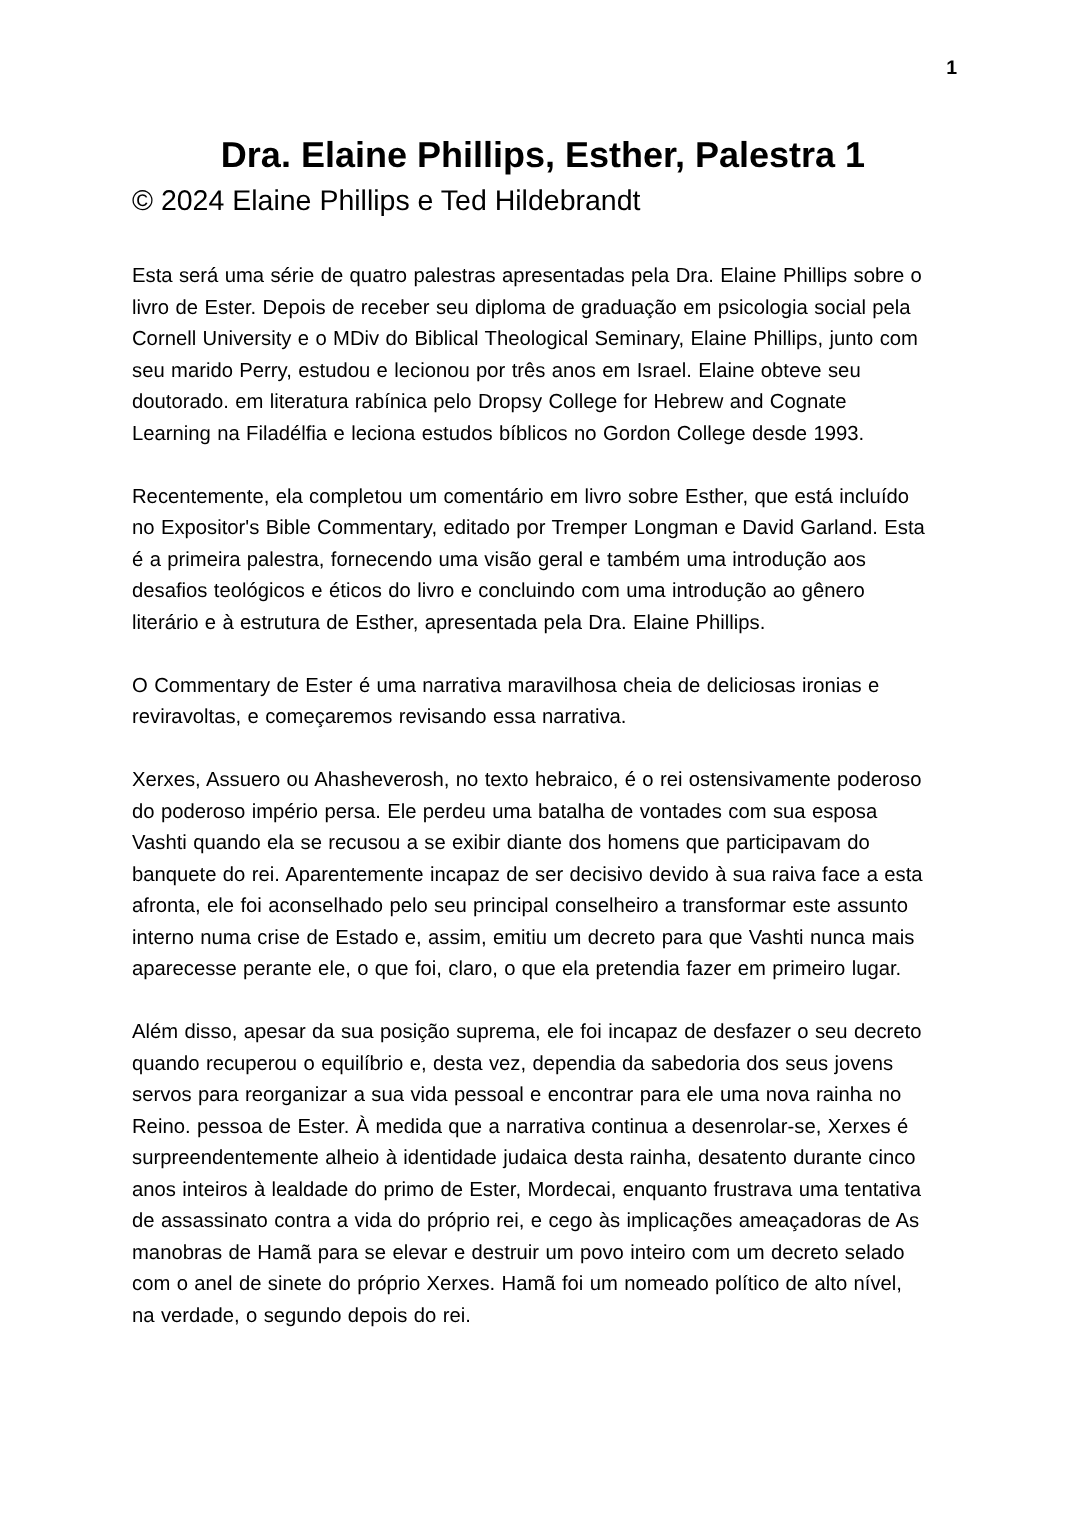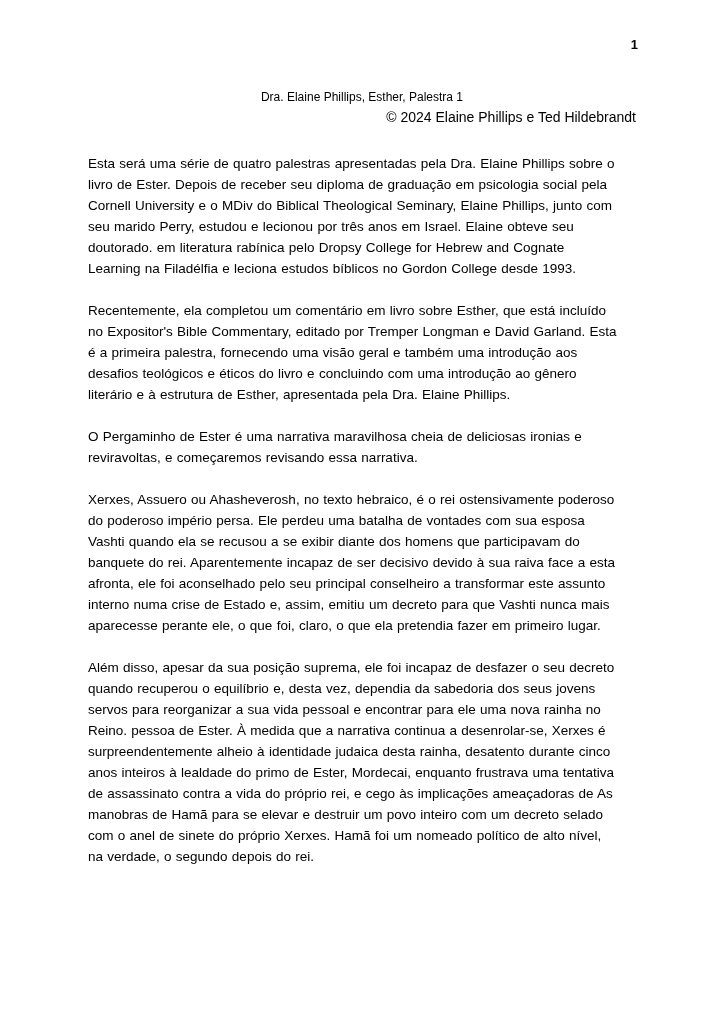--- a/index.html
+++ b/index.html
@@ -23,28 +23,28 @@
     position: absolute;
     top: 38px;
     right: 86px;
     font-size: 13px;
     font-weight: bold;
     line-height: 1;
   }
   .doc-title {
     margin: 52px 0 4px 0;
     text-align: center;
-    font-size: 12px;
-    font-weight: normal;
+    font-size: 24px;
+    font-weight: bold;
     line-height: 1.2;
   }
   .doc-copyright {
     margin: 0 0 26px 0;
-    text-align: right;
-    font-size: 14px;
+    text-align: left;
+    font-size: 19px;
     line-height: 1.3;
   }
   .doc-body p {
     margin: 0 16px 21px 0;
     font-size: 13.5px;
     line-height: 21px;
     text-align: left;
     word-spacing: 0.5px;
   }
   .doc-body p:last-child {
@@ -58,18 +58,18 @@
 
   <div class="page-number">1</div>
 
   <h1 class="doc-title">Dra. Elaine Phillips, Esther, Palestra 1</h1>
 
   <div class="doc-copyright">© 2024 Elaine Phillips e Ted Hildebrandt</div>
 
   <div class="doc-body">
     <p>Esta será uma série de quatro palestras apresentadas pela Dra. Elaine Phillips sobre o livro de Ester. Depois de receber seu diploma de graduação em psicologia social pela Cornell University e o MDiv do Biblical Theological Seminary, Elaine Phillips, junto com seu marido Perry, estudou e lecionou por três anos em Israel. Elaine obteve seu doutorado. em literatura rabínica pelo Dropsy College for Hebrew and Cognate Learning na Filadélfia e leciona estudos bíblicos no Gordon College desde 1993.</p>
     <p>Recentemente, ela completou um comentário em livro sobre Esther, que está incluído no Expositor's Bible Commentary, editado por Tremper Longman e David Garland. Esta é a primeira palestra, fornecendo uma visão geral e também uma introdução aos desafios teológicos e éticos do livro e concluindo com uma introdução ao gênero literário e à estrutura de Esther, apresentada pela Dra. Elaine Phillips.</p>
-    <p>O Pergaminho de Ester é uma narrativa maravilhosa cheia de deliciosas ironias e reviravoltas, e começaremos revisando essa narrativa.</p>
+    <p>O Commentary de Ester é uma narrativa maravilhosa cheia de deliciosas ironias e reviravoltas, e começaremos revisando essa narrativa.</p>
     <p>Xerxes, Assuero ou Ahasheverosh, no texto hebraico, é o rei ostensivamente poderoso do poderoso império persa. Ele perdeu uma batalha de vontades com sua esposa Vashti quando ela se recusou a se exibir diante dos homens que participavam do banquete do rei. Aparentemente incapaz de ser decisivo devido à sua raiva face a esta afronta, ele foi aconselhado pelo seu principal conselheiro a transformar este assunto interno numa crise de Estado e, assim, emitiu um decreto para que Vashti nunca mais aparecesse perante ele, o que foi, claro, o que ela pretendia fazer em primeiro lugar.</p>
     <p>Além disso, apesar da sua posição suprema, ele foi incapaz de desfazer o seu decreto quando recuperou o equilíbrio e, desta vez, dependia da sabedoria dos seus jovens servos para reorganizar a sua vida pessoal e encontrar para ele uma nova rainha no Reino. pessoa de Ester. À medida que a narrativa continua a desenrolar-se, Xerxes é surpreendentemente alheio à identidade judaica desta rainha, desatento durante cinco anos inteiros à lealdade do primo de Ester, Mordecai, enquanto frustrava uma tentativa de assassinato contra a vida do próprio rei, e cego às implicações ameaçadoras de As manobras de Hamã para se elevar e destruir um povo inteiro com um decreto selado com o anel de sinete do próprio Xerxes. Hamã foi um nomeado político de alto nível, na verdade, o segundo depois do rei.</p>
   </div>
 
 </div>
 
 </body></html>

